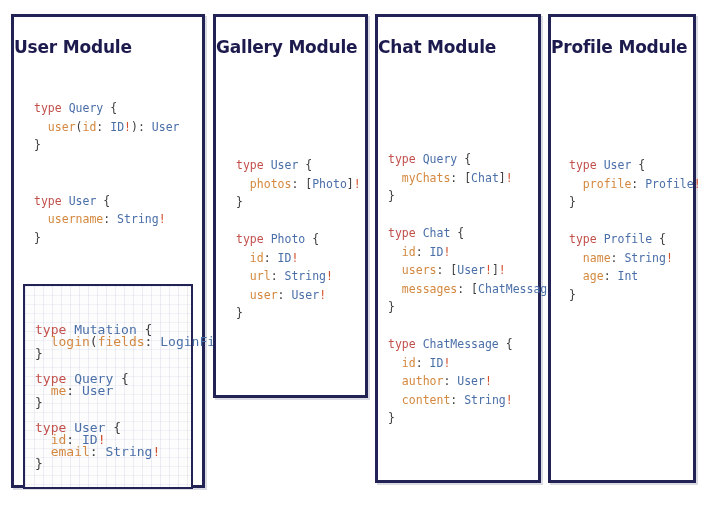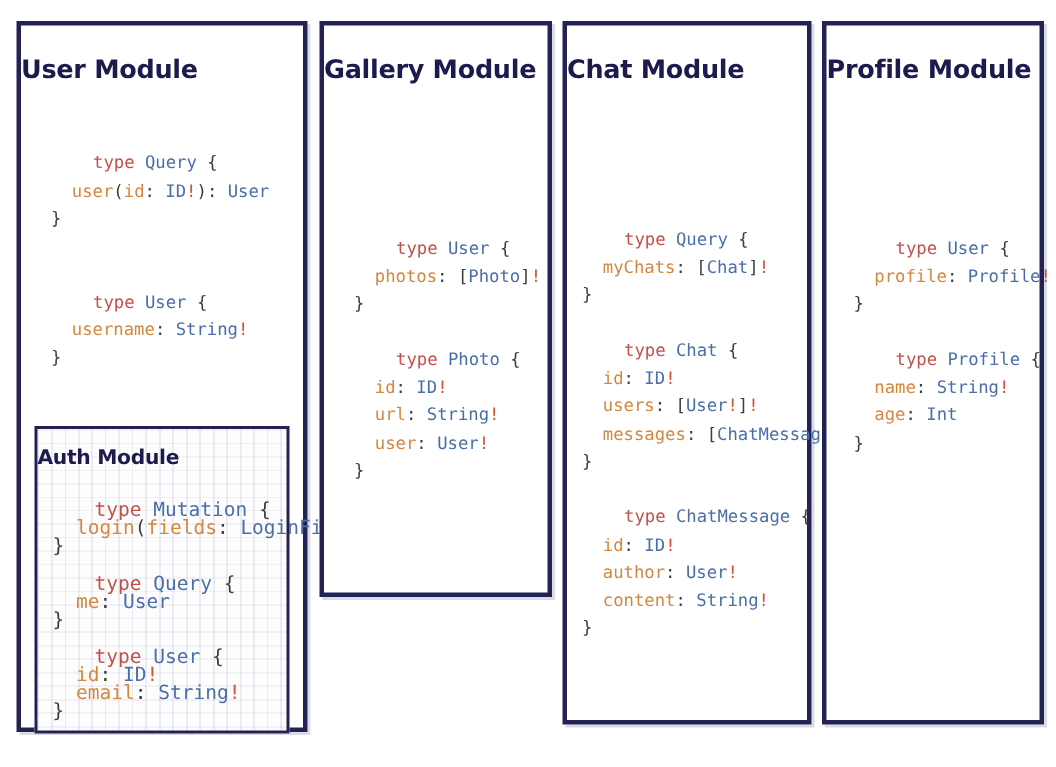--- a/index.html
+++ b/index.html
@@ -51,21 +51,21 @@
     font-family: "DejaVu Sans Mono", monospace;
     font-size: 11.5px;
     line-height: 18.5px;
     color: #3d3d3d;
     white-space: pre;
   }
   .code .ln { display: block; height: 18.5px; }
   .code .blank { display: block; height: 18.5px; }
 
   
-  .t-kw    { color: #c2504b; margin-left: 28px; }   
+  .t-kw    { color: #c2504b; }   
   .t-type  { color: #4a6fa8; }   
   .t-field { color: #d4883f; }   
   .t-punct { color: #3d3d3d; }   
   .t-bang  { color: #d4512e; }   
 
   
   #auth-module {
     position: absolute;
     box-sizing: border-box;
     border: 2px solid #232255;
@@ -98,21 +98,20 @@
 
 <div id="board">
 
   <div class="panel" id="p-user" style="left:11px; top:14px; width:194px; height:474px;">
     <div class="panel-inner">
       <div class="panel-title" style="margin-top:20px;">User Module</div>
       <div class="code" style="position:absolute; left:20px; top:62px;"><span class="ln"><span class="t-kw">type </span><span class="t-type">Query</span><span class="t-punct"> {</span></span><span class="ln"><span class="t-punct">  </span><span class="t-field">user</span><span class="t-punct">(</span><span class="t-field">id</span><span class="t-punct">: </span><span class="t-type">ID</span><span class="t-bang">!</span><span class="t-punct">): </span><span class="t-type">User</span></span><span class="ln"><span class="t-punct">}</span></span><span class="blank"></span><span class="blank"></span><span class="ln"><span class="t-kw">type </span><span class="t-type">User</span><span class="t-punct"> {</span></span><span class="ln"><span class="t-punct">  </span><span class="t-field">username</span><span class="t-punct">: </span><span class="t-type">String</span><span class="t-bang">!</span></span><span class="ln"><span class="t-punct">}</span></span></div>
 
       <div id="auth-module" style="left:9px; top:247px; width:170px; height:205px;">
         <div class="panel-inner">
-          <div class="panel-title" style="margin-top:11px;">Auth Module</div>
           <div class="code" style="position:absolute; left:10px; top:38px;"><span class="ln"><span class="t-kw">type </span><span class="t-type">Mutation</span><span class="t-punct"> {</span></span><span class="ln"><span class="t-punct">  </span><span class="t-field">login</span><span class="t-punct">(</span><span class="t-field">fields</span><span class="t-punct">: </span><span class="t-type">LoginFields</span><span class="t-punct">): </span><span class="t-type">User</span></span><span class="ln"><span class="t-punct">}</span></span><span class="blank"></span><span class="ln"><span class="t-kw">type </span><span class="t-type">Query</span><span class="t-punct"> {</span></span><span class="ln"><span class="t-punct">  </span><span class="t-field">me</span><span class="t-punct">: </span><span class="t-type">User</span></span><span class="ln"><span class="t-punct">}</span></span><span class="blank"></span><span class="ln"><span class="t-kw">type </span><span class="t-type">User</span><span class="t-punct"> {</span></span><span class="ln"><span class="t-punct">  </span><span class="t-field">id</span><span class="t-punct">: </span><span class="t-type">ID</span><span class="t-bang">!</span></span><span class="ln"><span class="t-punct">  </span><span class="t-field">email</span><span class="t-punct">: </span><span class="t-type">String</span><span class="t-bang">!</span></span><span class="ln"><span class="t-punct">}</span></span></div>
         </div>
       </div>
     </div>
   </div>
 
   <div class="panel" id="p-gallery" style="left:213px; top:14px; width:155px; height:384px;">
     <div class="panel-inner">
       <div class="panel-title" style="margin-top:20px;">Gallery Module</div>
       <div class="code" style="position:absolute; left:20px; top:119px;"><span class="ln"><span class="t-kw">type </span><span class="t-type">User</span><span class="t-punct"> {</span></span><span class="ln"><span class="t-punct">  </span><span class="t-field">photos</span><span class="t-punct">: [</span><span class="t-type">Photo</span><span class="t-punct">]</span><span class="t-bang">!</span></span><span class="ln"><span class="t-punct">}</span></span><span class="blank"></span><span class="ln"><span class="t-kw">type </span><span class="t-type">Photo</span><span class="t-punct"> {</span></span><span class="ln"><span class="t-punct">  </span><span class="t-field">id</span><span class="t-punct">: </span><span class="t-type">ID</span><span class="t-bang">!</span></span><span class="ln"><span class="t-punct">  </span><span class="t-field">url</span><span class="t-punct">: </span><span class="t-type">String</span><span class="t-bang">!</span></span><span class="ln"><span class="t-punct">  </span><span class="t-field">user</span><span class="t-punct">: </span><span class="t-type">User</span><span class="t-bang">!</span></span><span class="ln"><span class="t-punct">}</span></span></div>

